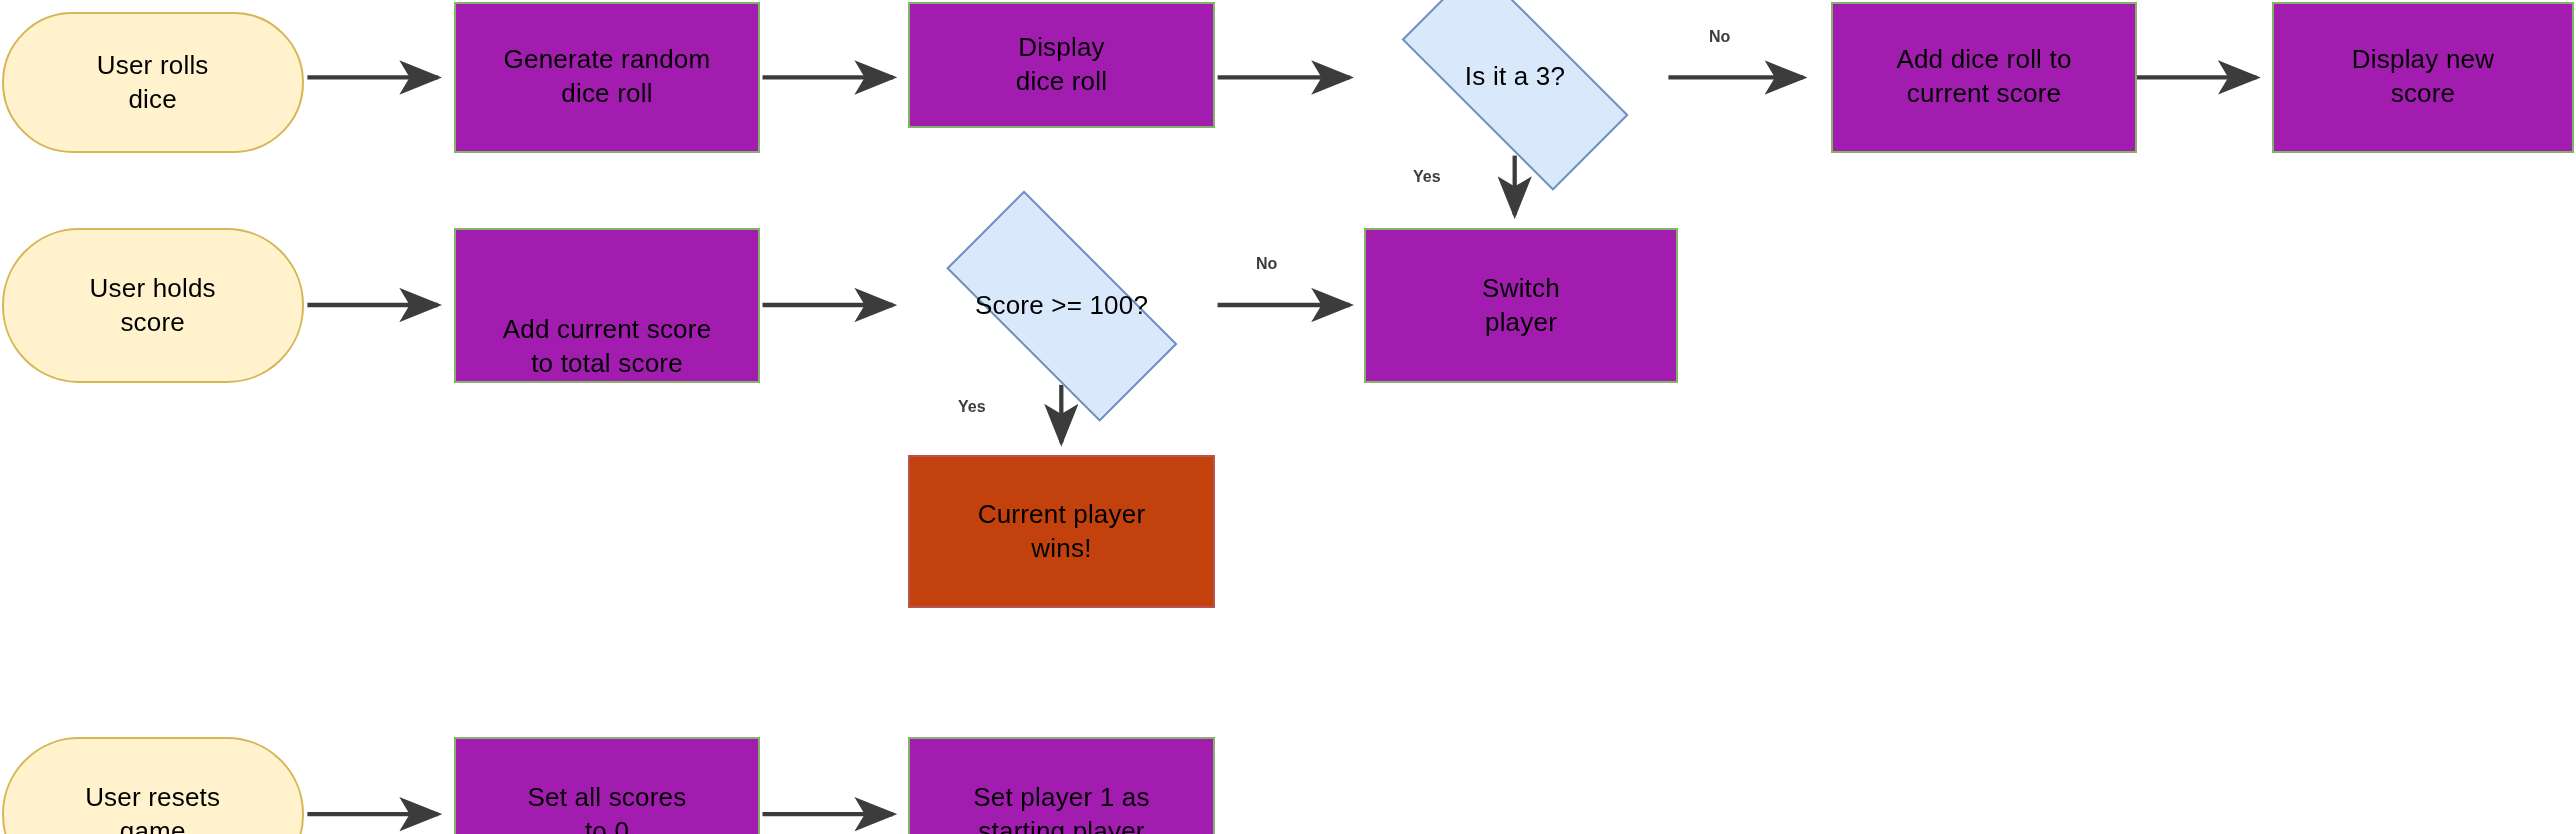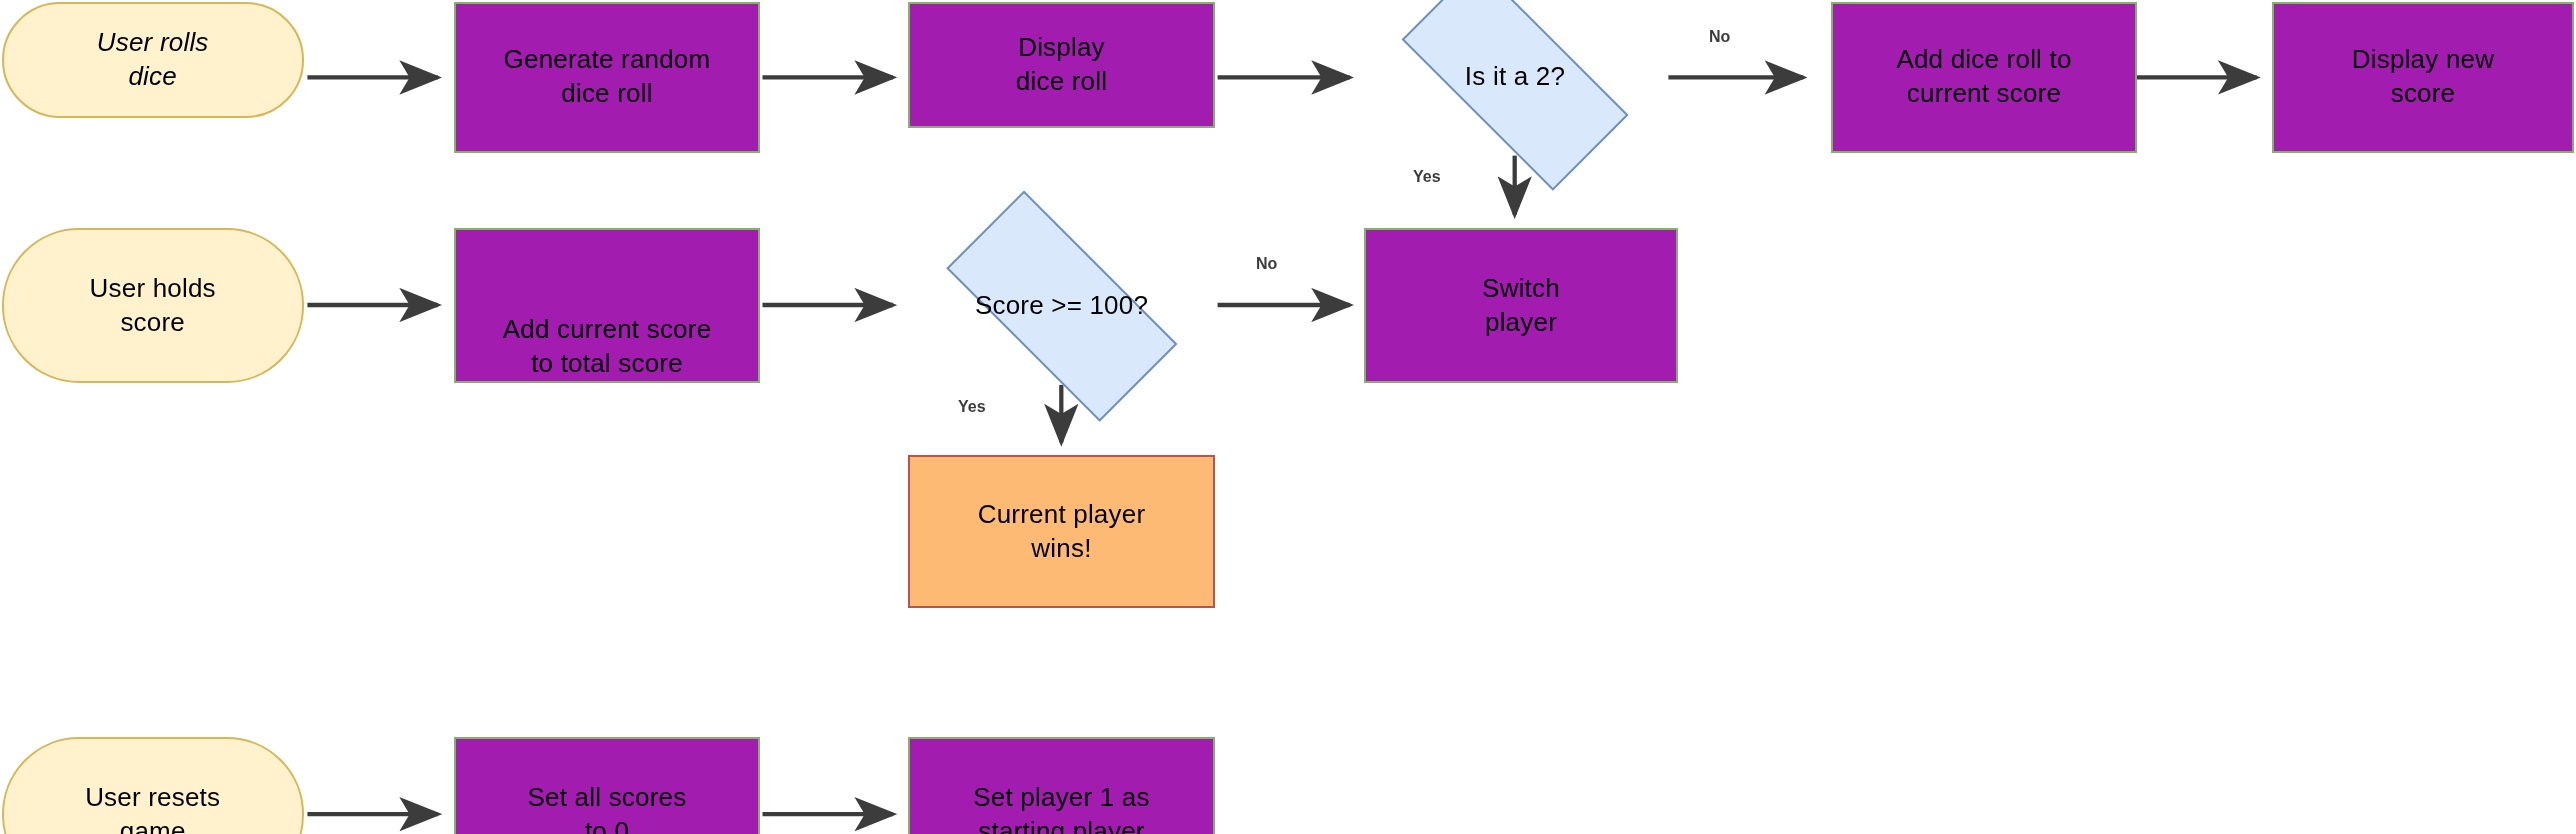--- a/index.html
+++ b/index.html
@@ -25,21 +25,21 @@
     border:2.6px solid #d6b656;
     background:#fff2cc;
     border-radius:77px;
   }
   .shape-process {
     border:2.6px solid #82b366;
     background:#a21caf;
   }
   .shape-result {
     border:2.6px solid #b85450;
-    background:#fdba74;
+    background:#c2410c;
   }
 
   
   .shape-decision { background:transparent; border:none; }
   .shape-decision .diamond-fill {
     position:absolute;
     left:50%; top:50%;
     width:70.7%; height:70.7%;
     transform:translate(-50%,-50%) rotate(45deg);
     background:#dae8fc;
@@ -84,32 +84,32 @@
         <path d="M 358 355 L 510 355" stroke="#3c3c3c" stroke-width="5" fill="none" marker-end="url(#arrowhead)"></path>
         <path d="M 888 355 L 1040 355" stroke="#3c3c3c" stroke-width="5" fill="none" marker-end="url(#arrowhead)"></path>
         <path d="M 1418 355 L 1572 355" stroke="#3c3c3c" stroke-width="5" fill="none" marker-end="url(#arrowhead)"></path>
         <path d="M 1236 448 L 1236 515" stroke="#3c3c3c" stroke-width="5" fill="none" marker-end="url(#arrowhead)"></path>
         <path d="M 358 948 L 510 948" stroke="#3c3c3c" stroke-width="5" fill="none" marker-end="url(#arrowhead)"></path>
         <path d="M 888 948 L 1040 948" stroke="#3c3c3c" stroke-width="5" fill="none" marker-end="url(#arrowhead)"></path>
       </g>
   </svg>
 
   <div id="node-layer">
-      <div class="node shape-terminator" style="left: 1.7px; top: 2px; width: 302px; height: 116px; font-style: italic;">
+      <div class="node shape-terminator" style="left: 1.7px; top: 12px; width: 302px; height: 141px;">
         <span class="label">User rolls<br>dice</span>
       </div>
       <div class="node shape-process" style="left: 454px; top: 1.7px; width: 306px; height: 151px;">
         <span class="label">Generate random<br>dice roll</span>
       </div>
       <div class="node shape-process" style="left: 908px; top: 1.7px; width: 307px; height: 126px;">
         <span class="label">Display<br>dice roll</span>
       </div>
       <div class="node shape-decision" style="left: 1364px; top: 1.7px; width: 302px; height: 151px;">
         <div class="diamond-fill"></div>
-        <span class="label">Is it a 2?</span>
+        <span class="label">Is it a 3?</span>
       </div>
       <div class="node shape-process" style="left: 1819px; top: 1.7px; width: 306px; height: 151px; margin-left: 12px;">
         <span class="label">Add dice roll to<br>current score</span>
       </div>
       <div class="node shape-process" style="left: 2272px; top: 1.7px; width: 302px; height: 151px;">
         <span class="label">Display new<br>score</span>
       </div>
       <div class="node shape-terminator" style="left: 1.7px; top: 228px; width: 302px; height: 155px;">
         <span class="label">User holds<br>score</span>
       </div>

